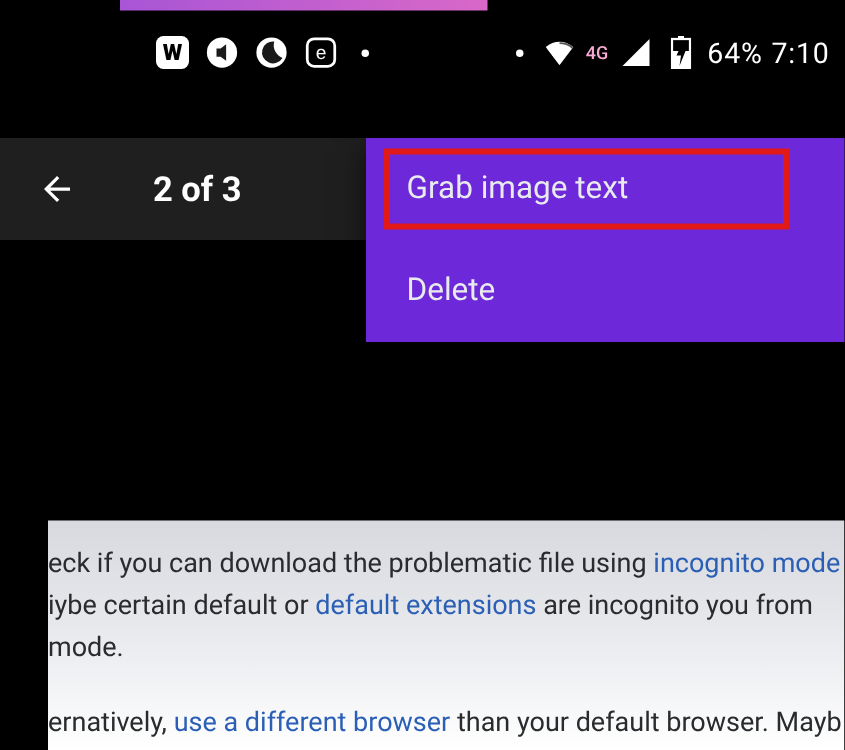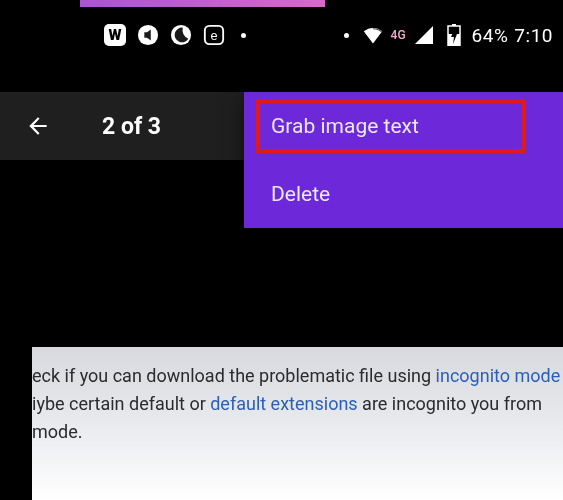--- a/index.html
+++ b/index.html
@@ -227,13 +227,16 @@
     <span>Delete</span>
   </div>
 </div>
 
 <div class="photo-content">
   <div class="photo-para">
     <span>eck if you can download the problematic file using </span><span class="blue">incognito mode</span><br>
     <span>iybe certain default or </span><span class="blue">default extensions</span><span> are incognito you from</span><br>
     <span>mode.</span>
   </div>
+  <div class="photo-para">
+    <span>ernatively, </span><span class="blue">use a different browser</span><span> than your default browser. Mayb</span>
+  </div>
 </div>
 
 </body></html>

